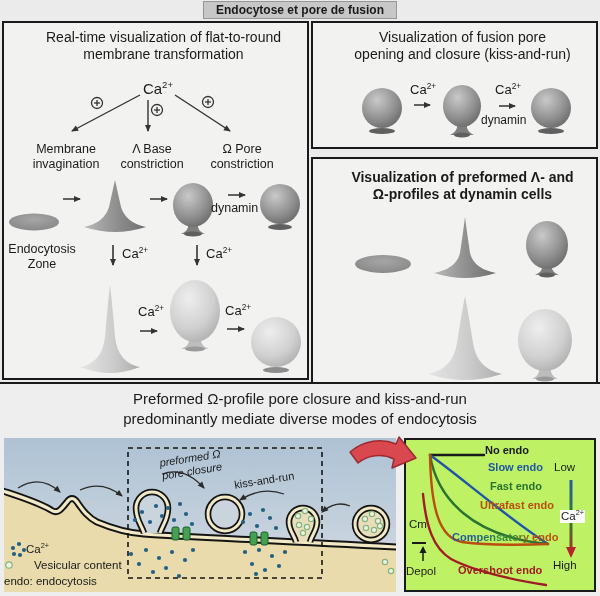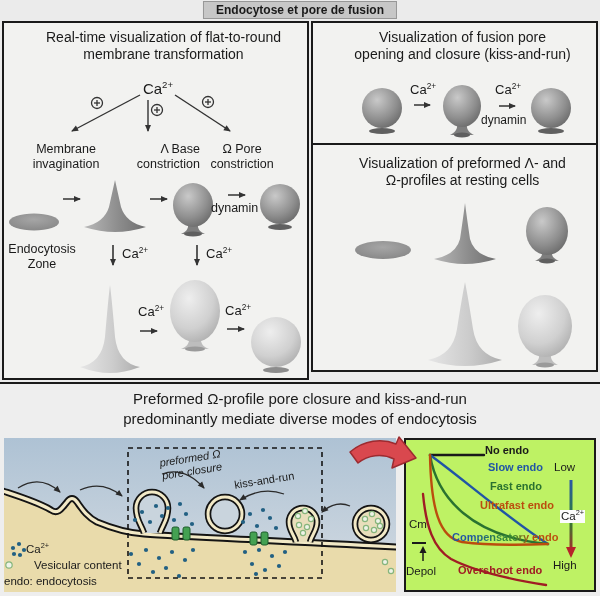--- a/index.html
+++ b/index.html
@@ -15,21 +15,21 @@
 
   .title-chip {
     position: absolute; top: 1px; left: 50%; transform: translateX(-50%);
     background: #c7c7c7; border: 1px solid #979797;
     font-size: 12px; font-weight: 700; padding: 1px 12px; white-space: nowrap;
   }
 
   .panel { position: absolute; background: #f2f2f0; border: 2px solid #1a1a1a; }
   .panel.tl  { left: 2px;   top: 21px;  width: 307px; height: 359px; }
   .panel.tr1 { left: 311px; top: 21px;  width: 287px; height: 128px; }
-  .panel.tr2 { left: 311px; top: 143px; width: 287px; height: 229px; }
+  .panel.tr2 { left: 311px; top: 157px; width: 287px; height: 229px; font-weight: bold; }
   .panel.bottom {
     left: 0; top: 382px; width: 600px; height: 214px;
     background: #eeeeee; border: none; border-top: 2px solid #1a1a1a;
   }
 
   .ptitle { text-align: center; font-size: 14px; line-height: 17px; padding-top: 6px; padding-left: 16px; }
   .panel.tr2 .ptitle { padding-top: 10px; }
   .tline { display: block; }
 
   .abs-svg { position: absolute; left: 0; top: 0; }
@@ -160,21 +160,21 @@
       <g>
         <ellipse cx="272" cy="347" rx="13" ry="3" fill="#8c8c8c"></ellipse>
         <circle cx="272" cy="319" r="25" fill="url(#gLightSph)"></circle>
       </g>
     </svg>
 
     <div class="lbl" style="left:10px; top:119px; width:104px;">
       <span class="tline">Membrane</span>
       <span class="tline">invagination</span>
     </div>
-    <div class="lbl" style="left:100px; top:119px; width:96px;text-align:right;">
+    <div class="lbl" style="left:100px; top:119px; width:96px;">
       <span class="tline">Λ Base</span>
       <span class="tline">constriction</span>
     </div>
     <div class="lbl" style="left:190px; top:119px; width:96px;">
       <span class="tline">Ω Pore</span>
       <span class="tline">constriction</span>
     </div>
 
     <div class="lbl" style="left:207px; top:178px;">dynamin</div>
 
@@ -231,21 +231,21 @@
     </div>
     <div class="lbl ca ca-sm" style="left:182px; top:59px;">
       <span>Ca</span><sup>2+</sup>
     </div>
     <div class="lbl" style="left:168px; top:90px; font-size:12px;">dynamin</div>
   </section>
 
   <section class="panel tr2">
     <div class="ptitle">
       <span class="tline">Visualization of preformed Λ- and</span>
-      <span class="tline">Ω-profiles at resting cells</span>
+      <span class="tline">Ω-profiles at dynamin cells</span>
     </div>
 
     <svg class="abs-svg" width="283" height="225" viewBox="0 0 283 225">
       <ellipse cx="70" cy="105" rx="28" ry="9" fill="url(#gDarkEll)"></ellipse>
       <path d="M 121,114 Q 143,110 147,94 Q 150,74 152,58 Q 154,74 157,94 Q 161,110 183,114 Q 167,119 152,119 Q 137,119 121,114 Z" fill="url(#gDarkCone)"></path>
       <g>
         <path d="M 229,106 C 230,112 226,114 222,116 L 246,116 C 242,114 238,112 239,106 Z" fill="#7e7e7e"></path>
         <ellipse cx="234" cy="116" rx="8" ry="2.5" fill="#5f5f5f"></ellipse>
         <ellipse cx="234" cy="86" rx="21" ry="24" fill="url(#gDarkSph)"></ellipse>
       </g>

